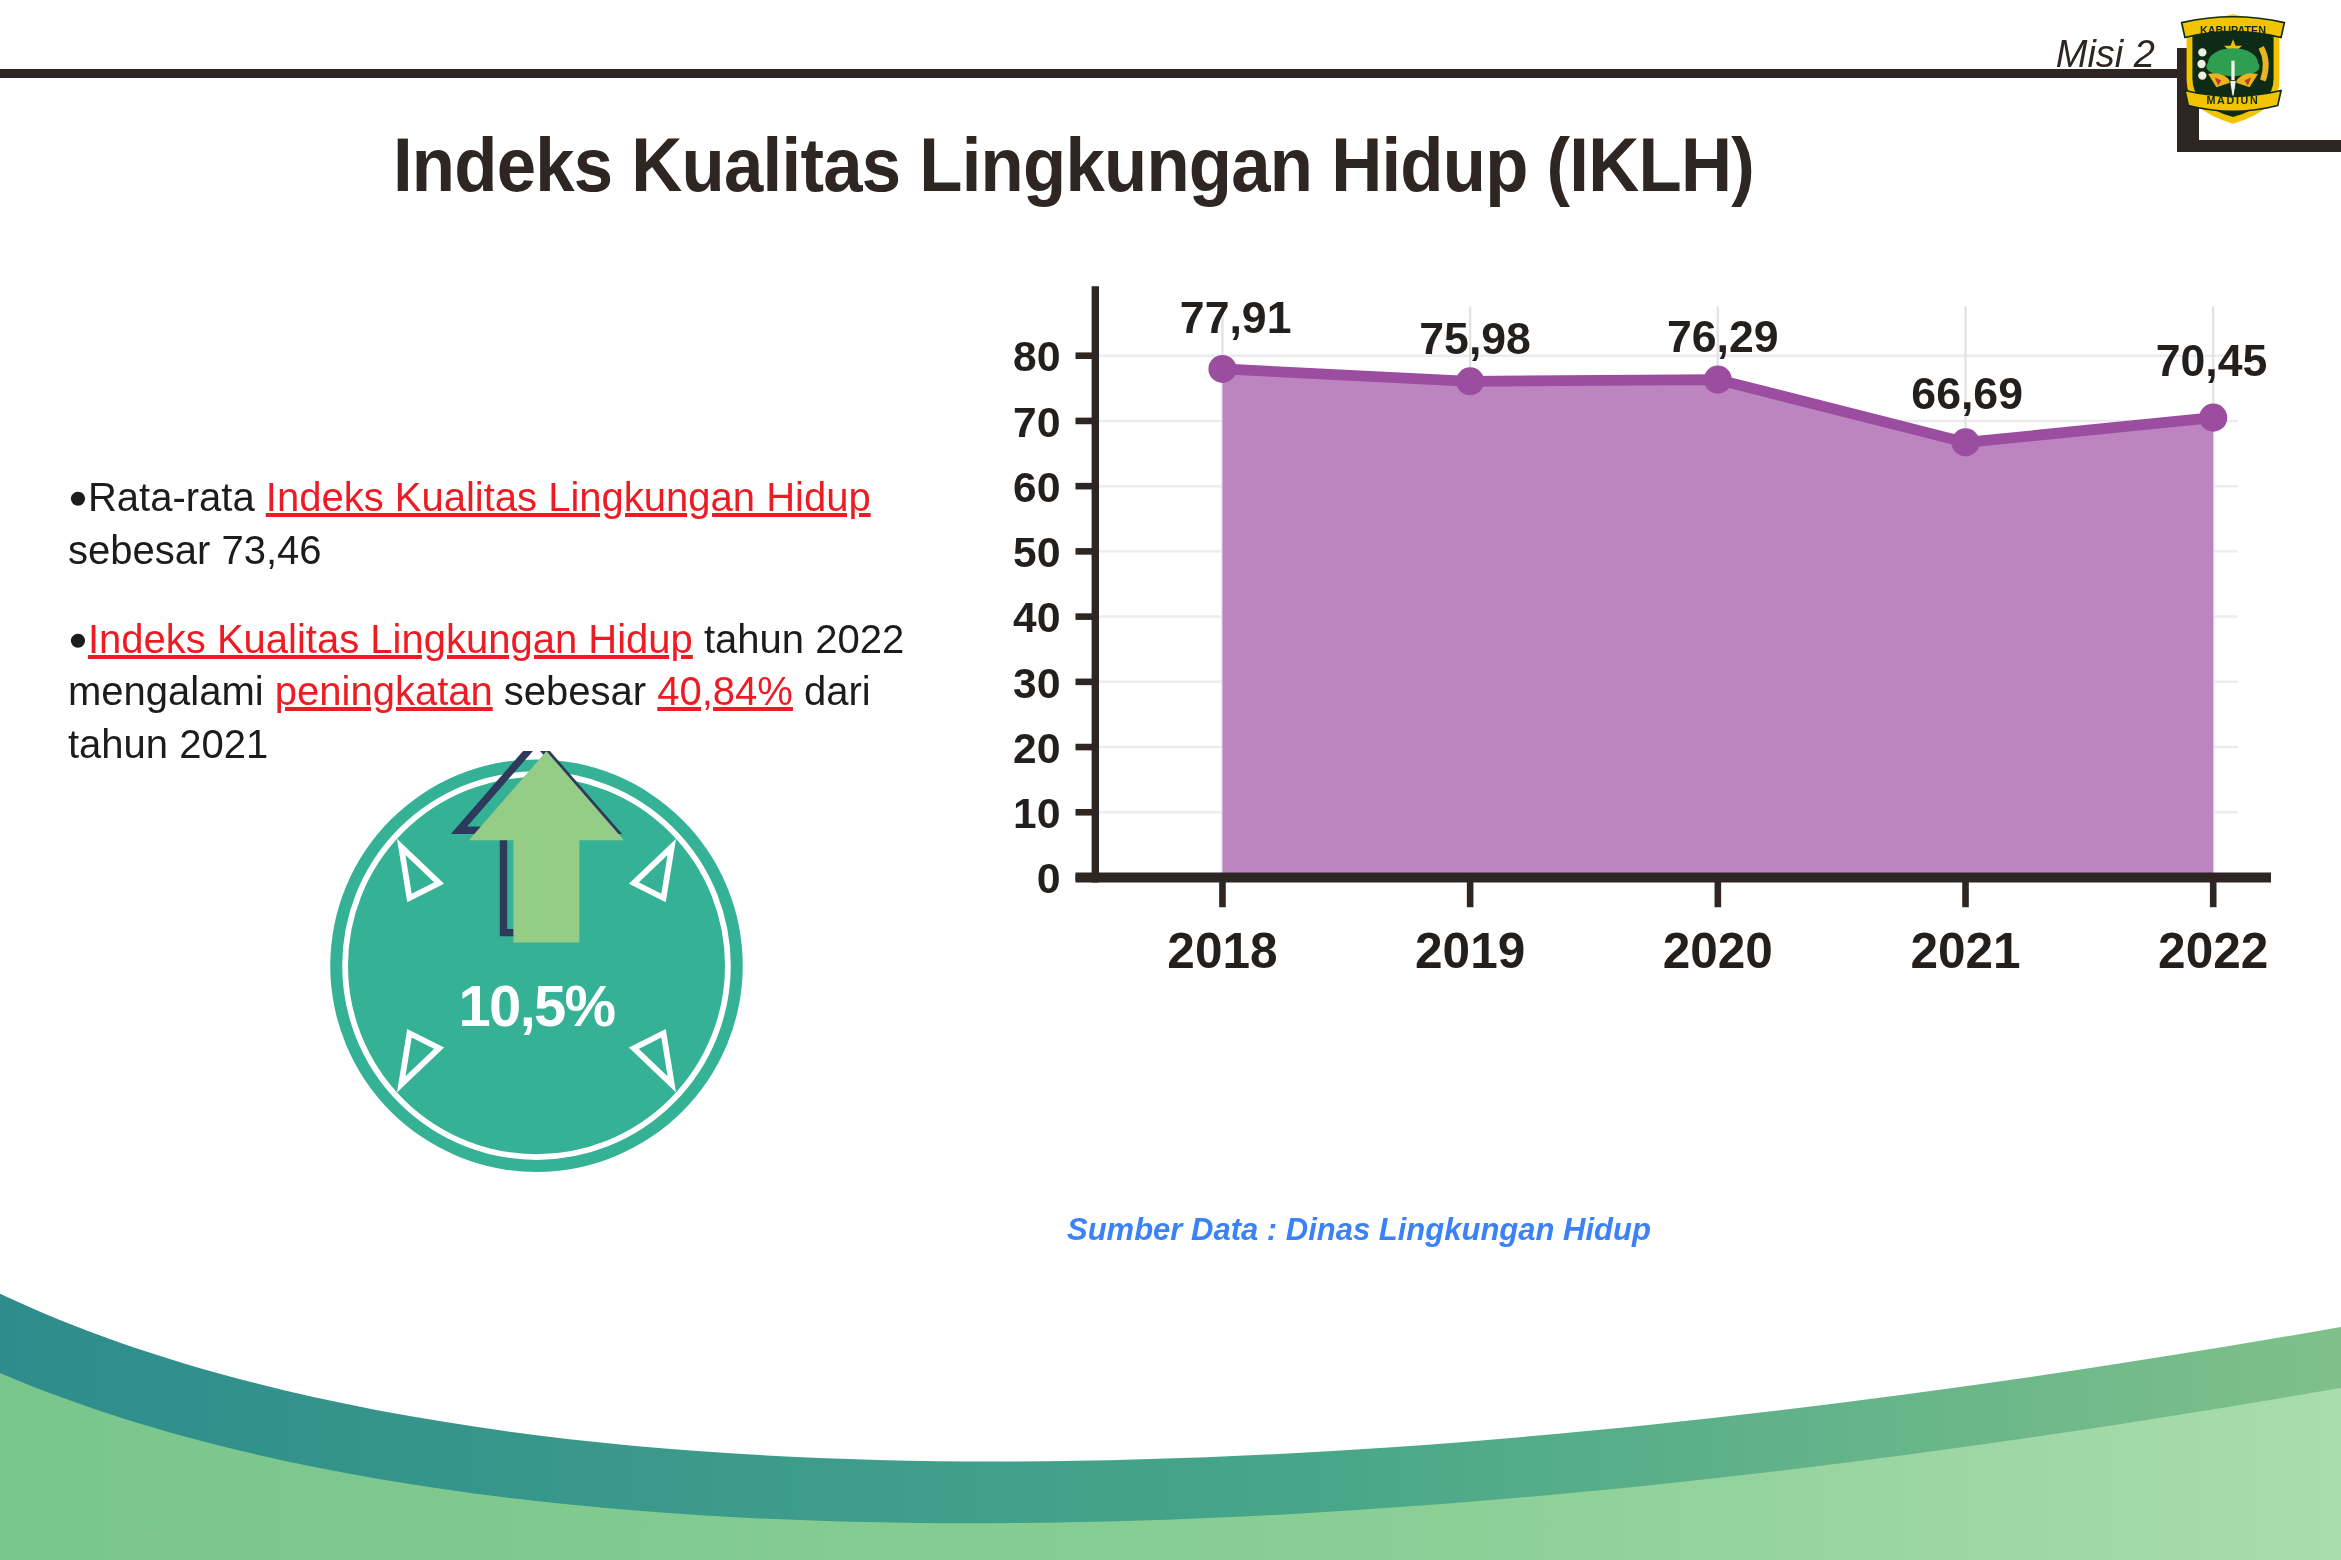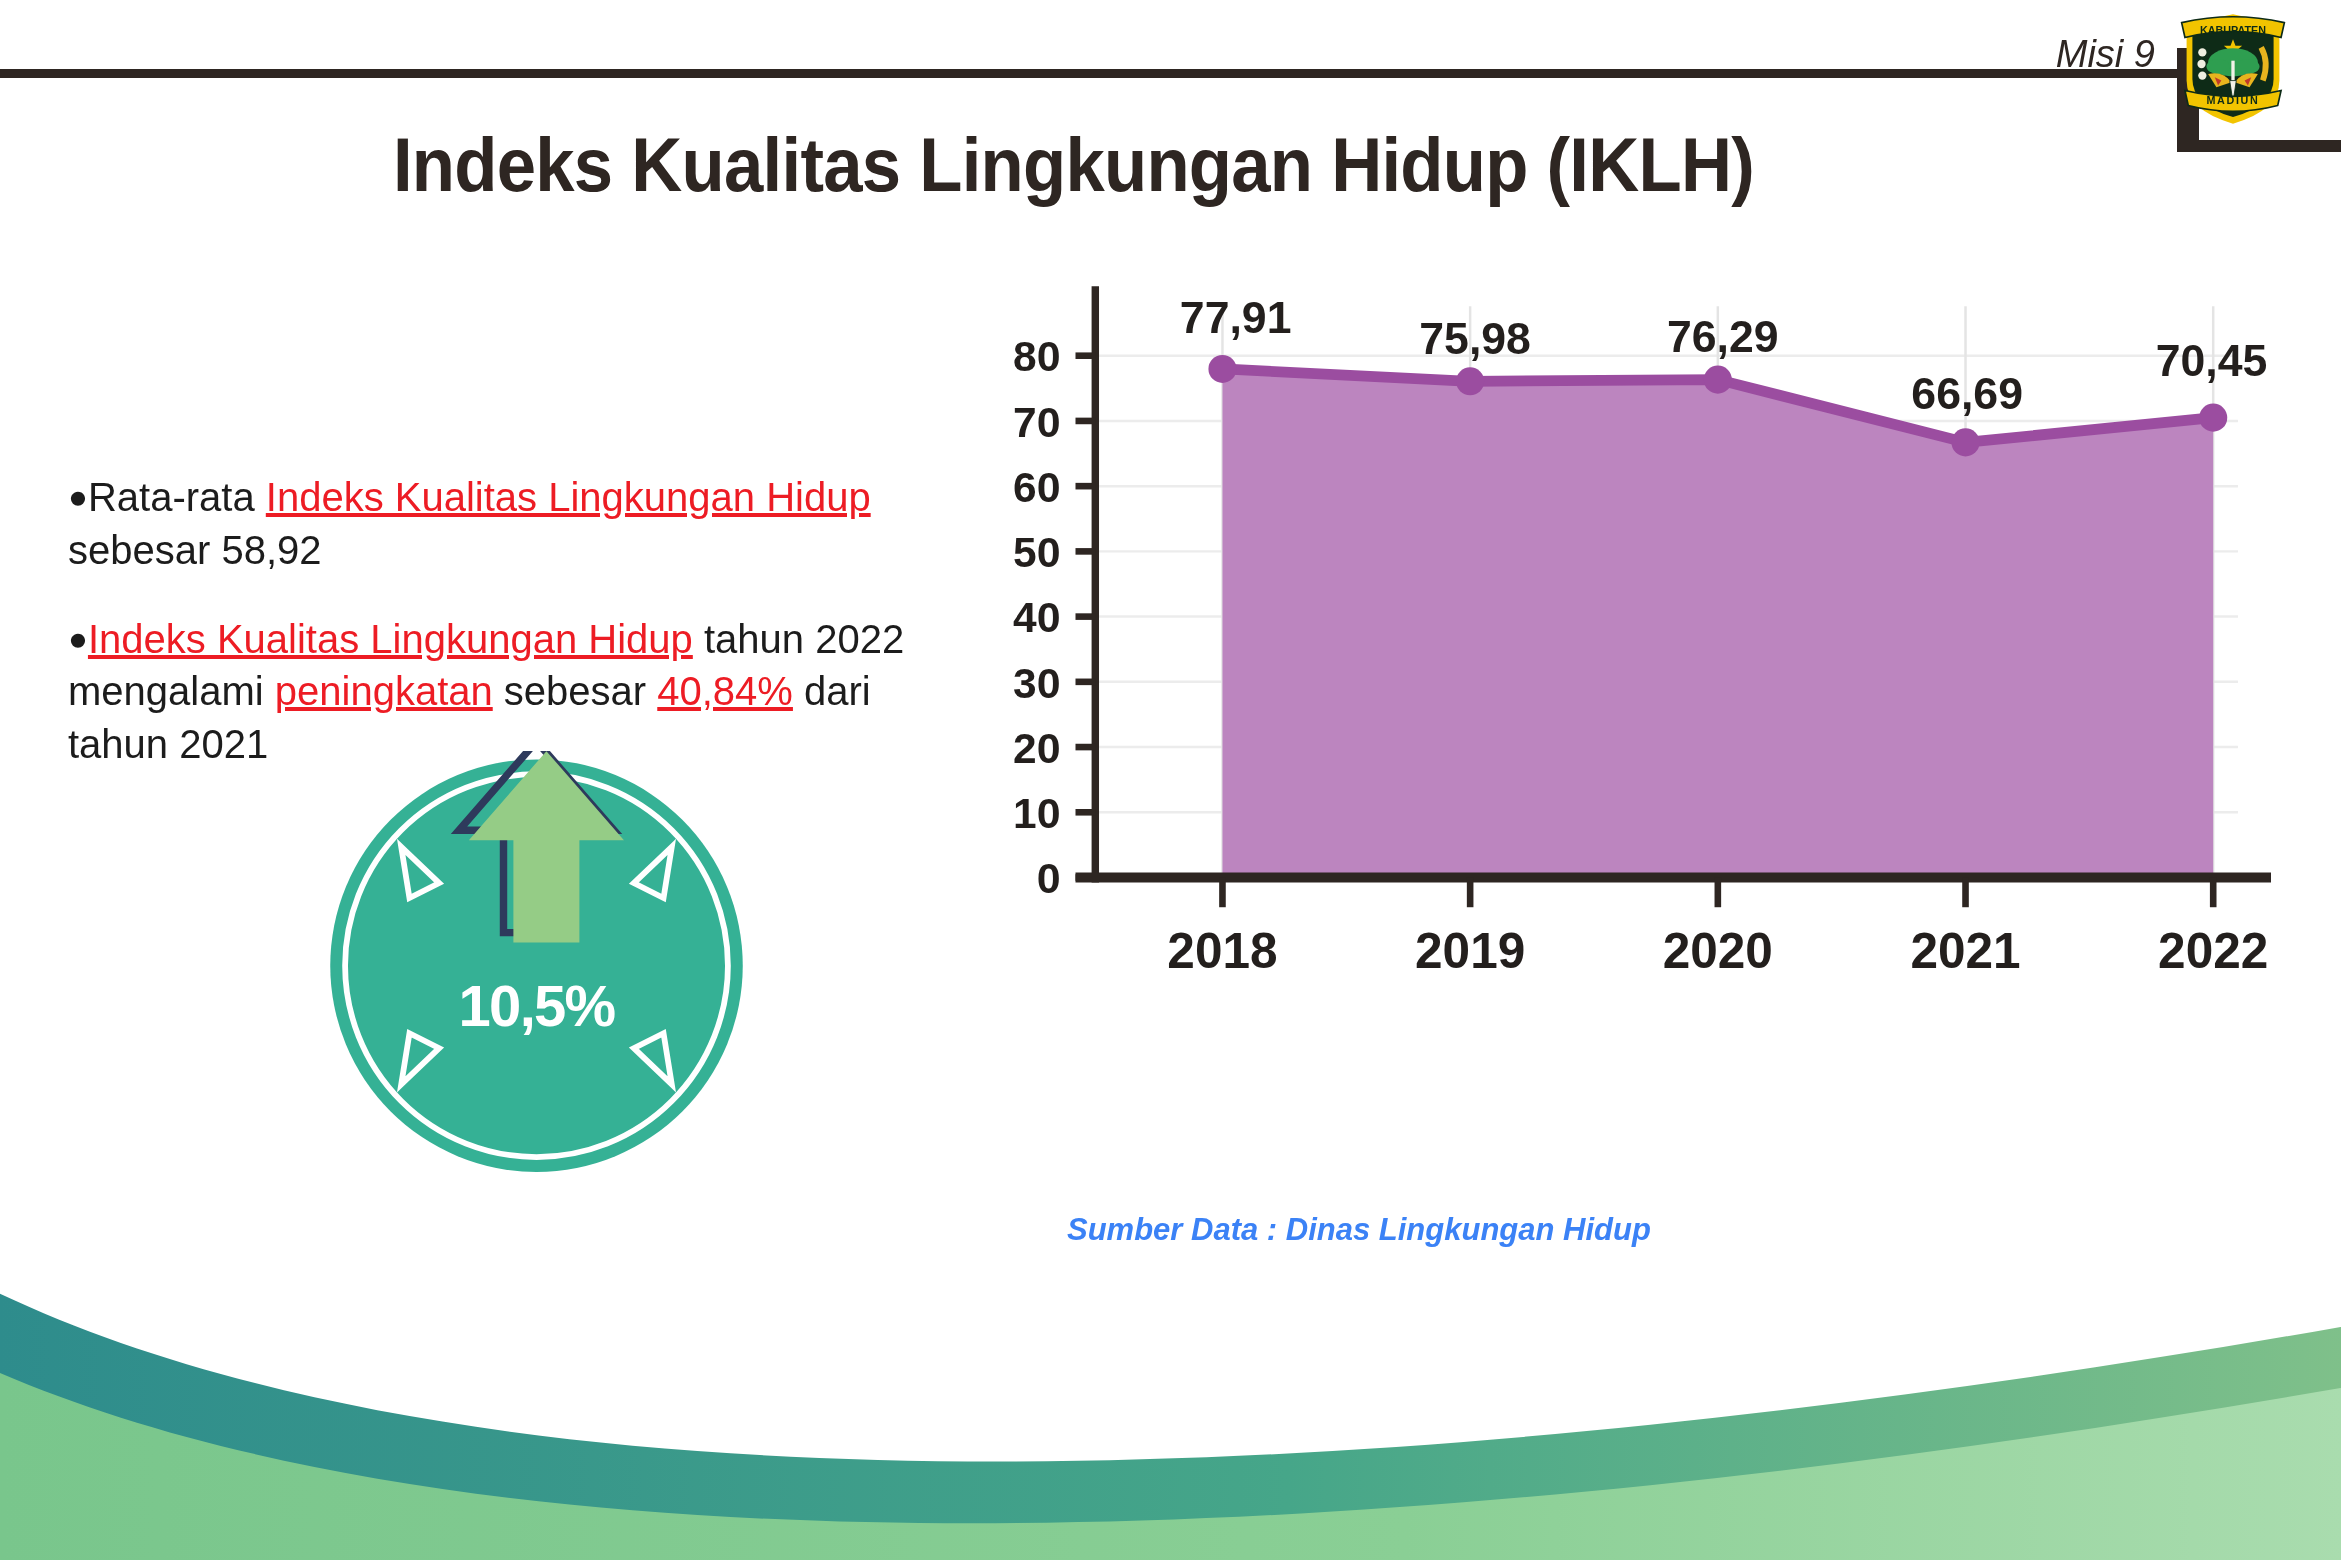--- a/index.html
+++ b/index.html
@@ -134,21 +134,21 @@
     left: 0; bottom: 0;
     width: 2342px; height: 297px;
   }
 </style>
 </head>
 <body>
 
 <div class="header-rule"></div>
 <div class="header-bracket"></div>
 <div class="header-bracket-foot"></div>
-<div class="misi-label">Misi 9</div>
+<div class="misi-label">Misi 2</div>
 
 <div class="crest">
   <svg viewBox="0 0 140 152" width="116" height="126">
     <path d="M14 28 L70 16 L126 28 L126 96 Q126 132 70 148 Q14 132 14 96 Z" fill="#F2C400"></path>
     <path d="M21 34 L70 23 L119 34 L119 94 Q119 126 70 140 Q21 126 21 94 Z" fill="#0E2B17"></path>
     <path d="M8 26 Q70 12 132 26 L128 44 Q70 30 12 44 Z" fill="#F2C400" stroke="#0E2B17" stroke-width="2"></path>
     <text x="70" y="40" font-family="Liberation Sans, sans-serif" font-size="13" font-weight="bold" fill="#0E2B17" text-anchor="middle">KABUPATEN</text>
     <polygon points="70,46 73,54 81,54 75,59 77,67 70,62 63,67 65,59 59,54 67,54" fill="#F2C400"></polygon>
     <ellipse cx="70" cy="74" rx="30" ry="17" fill="#2E9E50"></ellipse>
     <ellipse cx="52" cy="79" rx="14" ry="9" fill="#2E9E50"></ellipse>
@@ -165,21 +165,21 @@
     <path d="M104 56 Q114 74 106 96" stroke="#E8B51E" stroke-width="7" fill="none"></path>
     <path d="M12 108 Q70 122 128 108 L124 126 Q70 140 16 126 Z" fill="#F2C400" stroke="#0E2B17" stroke-width="2"></path>
     <text x="70" y="124" font-family="Liberation Sans, sans-serif" font-size="13" font-weight="bold" fill="#0E2B17" text-anchor="middle" letter-spacing="2">MADIUN</text>
   </svg>
 </div>
 
 <div class="page-title">Indeks Kualitas Lingkungan Hidup (IKLH)</div>
 
 <div class="bullets">
   <div class="bullet">
-    <span class="dot">●</span><span>Rata-rata </span><span class="hl">Indeks Kualitas Lingkungan Hidup</span><span> sebesar 58,92</span>
+    <span class="dot">●</span><span>Rata-rata </span><span class="hl">Indeks Kualitas Lingkungan Hidup</span><span> sebesar 73,46</span>
   </div>
   <div class="bullet">
     <span class="dot">●</span><span class="hl">Indeks Kualitas Lingkungan Hidup</span><span> tahun 2022 mengalami </span><span class="hl">peningkatan</span><span> sebesar </span><span class="hl">40,84%</span><span> dari tahun 2021</span>
   </div>
 </div>
 
 <div class="badge-wrap">
   <svg viewBox="0 0 520 510" width="429" height="421">
     <circle cx="260" cy="260" r="250" fill="#35B195"></circle>
     <circle cx="260" cy="260" r="232" fill="none" stroke="#ffffff" stroke-width="7"></circle>

